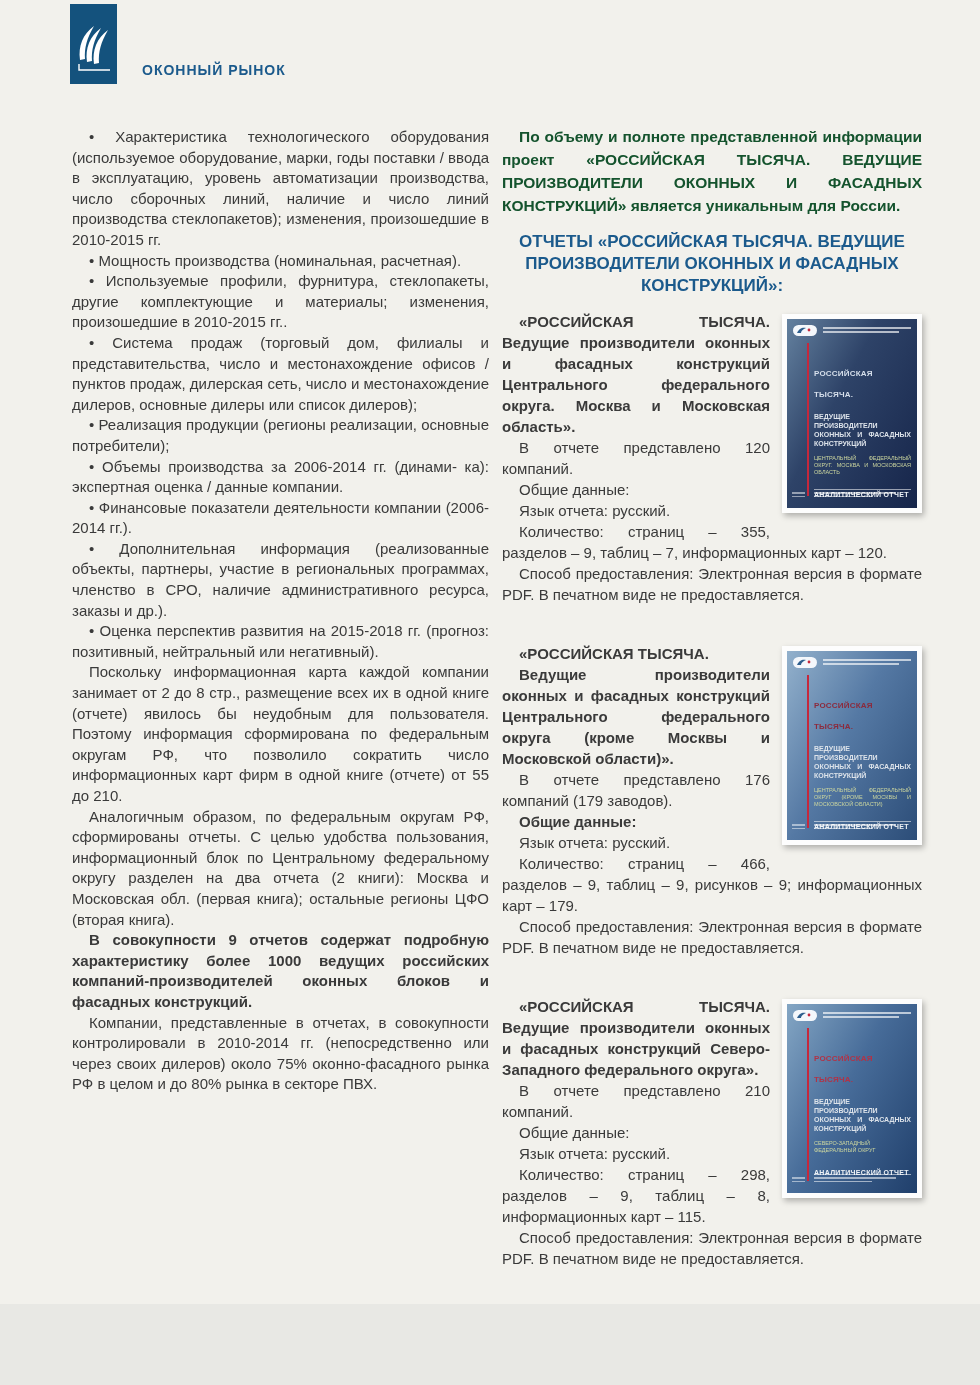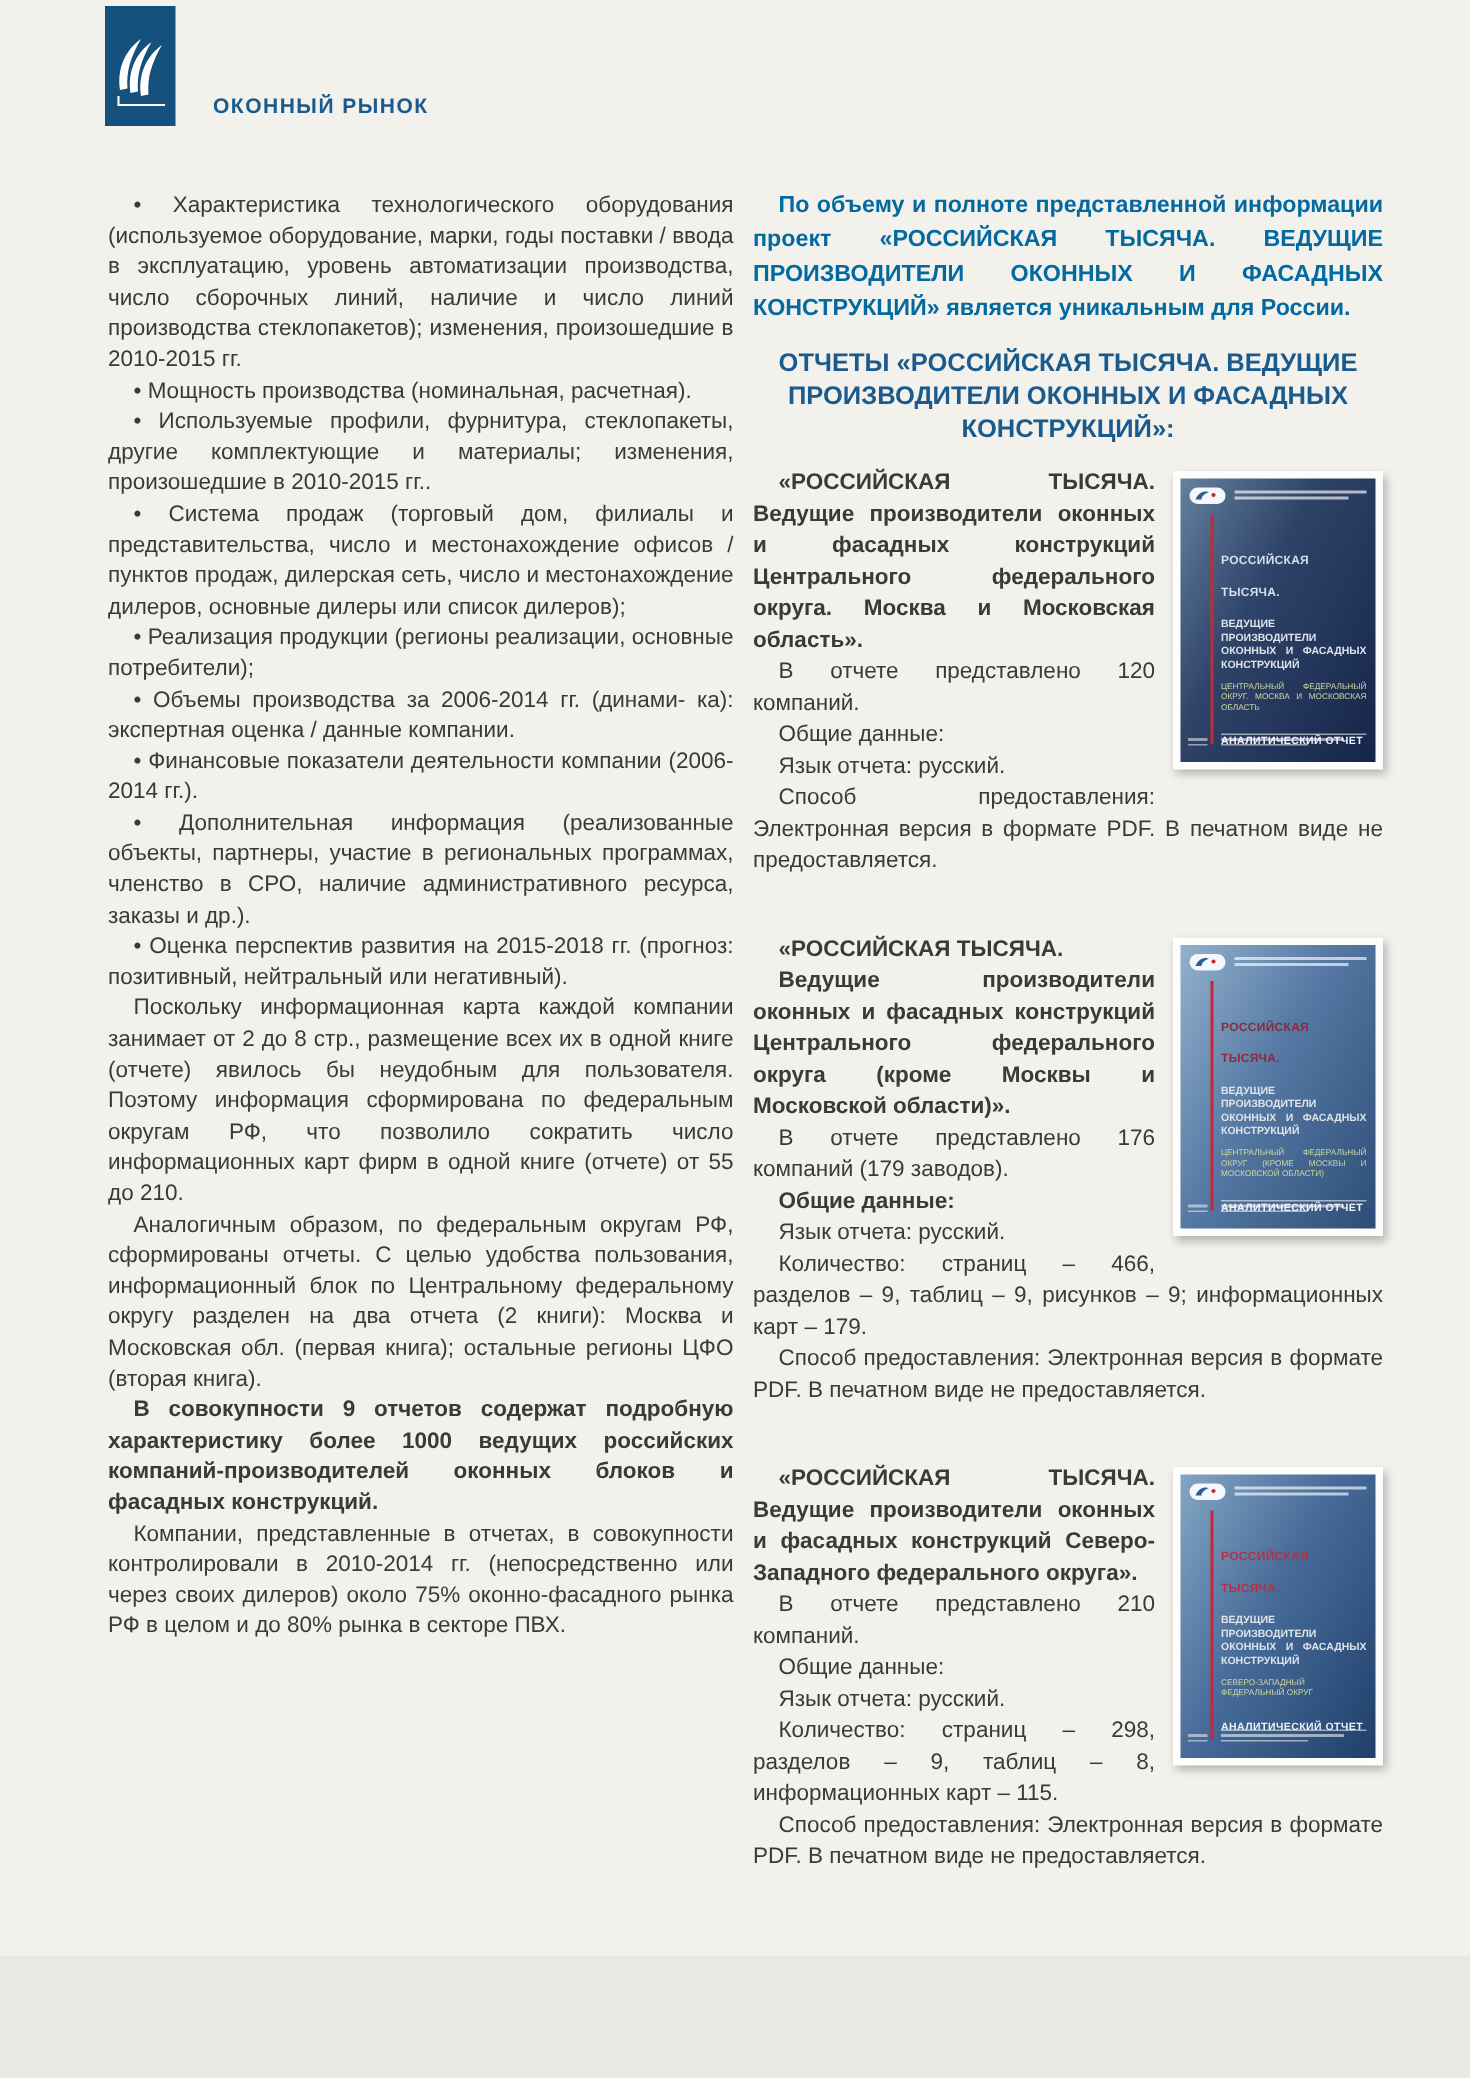--- a/index.html
+++ b/index.html
@@ -23,21 +23,21 @@
   
   .col-left{
     position:absolute;left:72px;top:127px;width:417px;
     font-size:15px;line-height:20.6px;text-align:justify;
   }
   .col-left p{margin:0;text-indent:17px;}
   .col-left p.bold{font-weight:bold;}
   
   .col-right{position:absolute;left:502px;top:125px;width:420px;}
   .intro{
-    margin:0;color:#0369a1;font-weight:bold;
+    margin:0;color:#14532d;font-weight:bold;
     font-size:15.5px;line-height:23px;text-align:justify;text-indent:17px;
   }
   .reports-heading{
     margin:14px 0 0 0;color:#1b5a8c;font-weight:bold;
     font-size:17px;line-height:22px;text-align:center;
   }
   .report{
     margin-top:14px;font-size:15px;line-height:21px;text-align:justify;
   }
   .report + .report{margin-top:38px;}
@@ -159,20 +159,22 @@
             </div>
         </div>
       </div>
       <div class="r-title">
         <div>«РОССИЙСКАЯ ТЫСЯЧА. Ведущие производители оконных и фасадных конструкций Центрального федерального округа. Москва и Московская область».</div>
       </div>
       <p>В отчете представлено 120 компаний.</p>
       <p>Общие данные:</p>
       <p><span class="lbl">Язык отчета:</span>
         <span>русский.</span></p>
+      <p><span class="lbl">Количество:</span>
+        <span>страниц – 355, разделов – 9, таблиц – 7, информационных карт – 120.</span></p>
       <p><span class="lbl">Способ предоставления:</span>
         <span>Электронная версия в формате PDF. В печатном виде не предоставляется.</span></p>
     </section>
 
     <section class="report">
       <div class="cover c2">
         <div class="cover-inner">
           <div class="cover-logo">
             <svg width="20" height="9" viewBox="0 0 20 9">
                 <path d="M2 7 C4 2 8 1 11 2 C8 3 6 5 6 7 Z" fill="#2d5e8d"></path>

